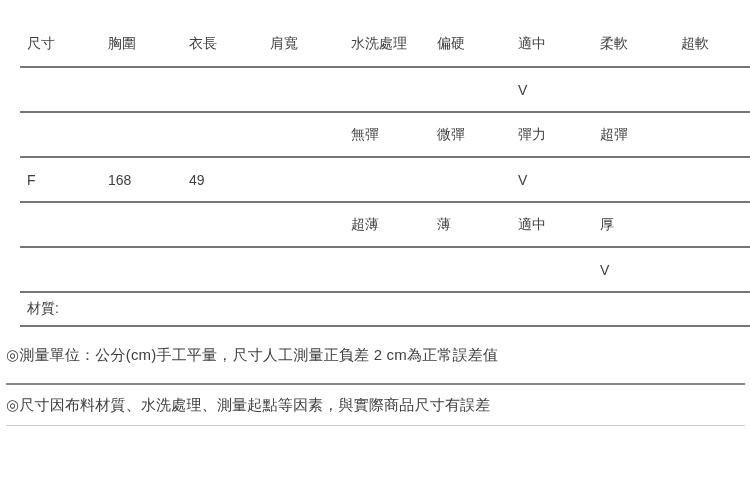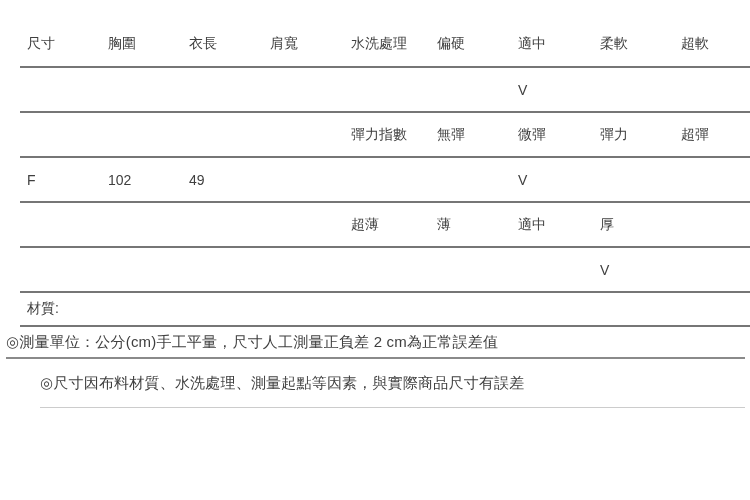--- a/index.html
+++ b/index.html
@@ -30,22 +30,22 @@
     font-size:14px;
   }
   .material-value { grid-column:4 / 7; padding-left:5px; }
   .notes { margin-left:6px; width:739px; }
   .note {
     display:flex;
     align-items:center;
     font-size:15px;
     letter-spacing:0.2px;
   }
-  .note-1 { height:32px; border-bottom:2px solid #8a8a8a; }
-  .note-2 { height:49px; border-bottom:1px solid #cccccc;margin-left:34px; }
+  .note-1 { height:58px; border-bottom:2px solid #8a8a8a; }
+  .note-2 { height:41px; border-bottom:1px solid #cccccc; }
   .note-3 { height:52px; }
 </style>
 </head>
 <body>
 
 <div class="size-table">
 
   <div class="trow header-row">
     <div class="cell c1">尺寸</div>
     <div class="cell">胸圍</div>
@@ -68,30 +68,29 @@
     <div class="cell">V</div>
     <div class="cell"></div>
     <div class="cell"></div>
   </div>
 
   <div class="trow">
     <div class="cell c1"></div>
     <div class="cell"></div>
     <div class="cell"></div>
     <div class="cell"></div>
-    <div class="cell">彈力指數</div>
     <div class="cell">無彈</div>
     <div class="cell">微彈</div>
     <div class="cell">彈力</div>
     <div class="cell">超彈</div>
   </div>
 
   <div class="trow">
     <div class="cell c1">F</div>
-    <div class="cell">102</div>
+    <div class="cell">168</div>
     <div class="cell">49</div>
     <div class="cell"></div>
     <div class="cell"></div>
     <div class="cell"></div>
     <div class="cell">V</div>
     <div class="cell"></div>
     <div class="cell"></div>
   </div>
 
   <div class="trow">

